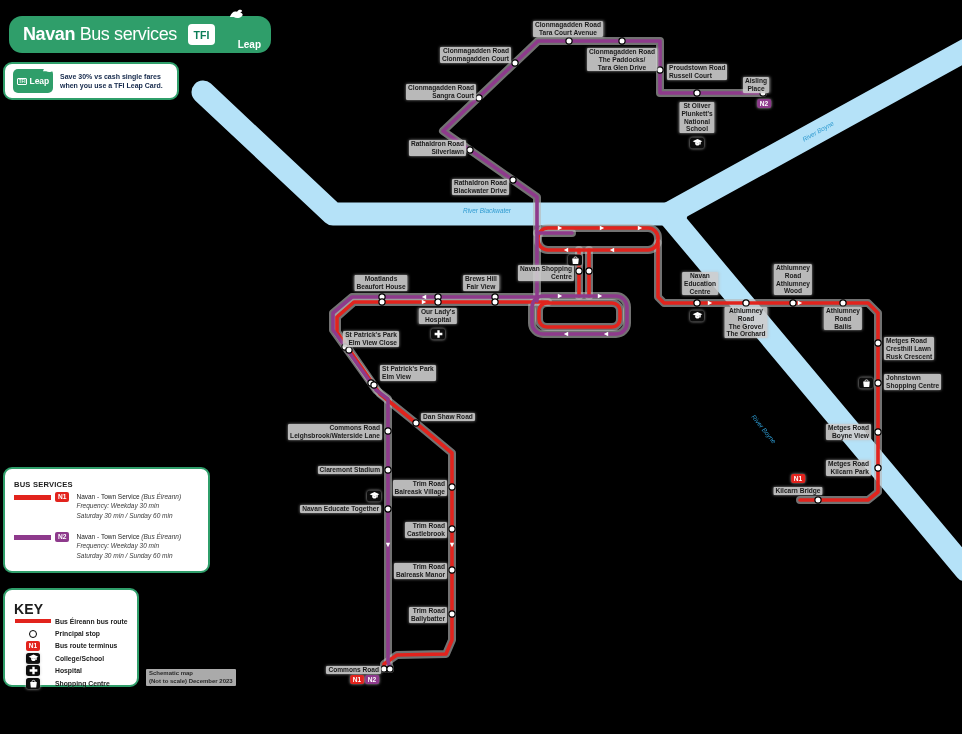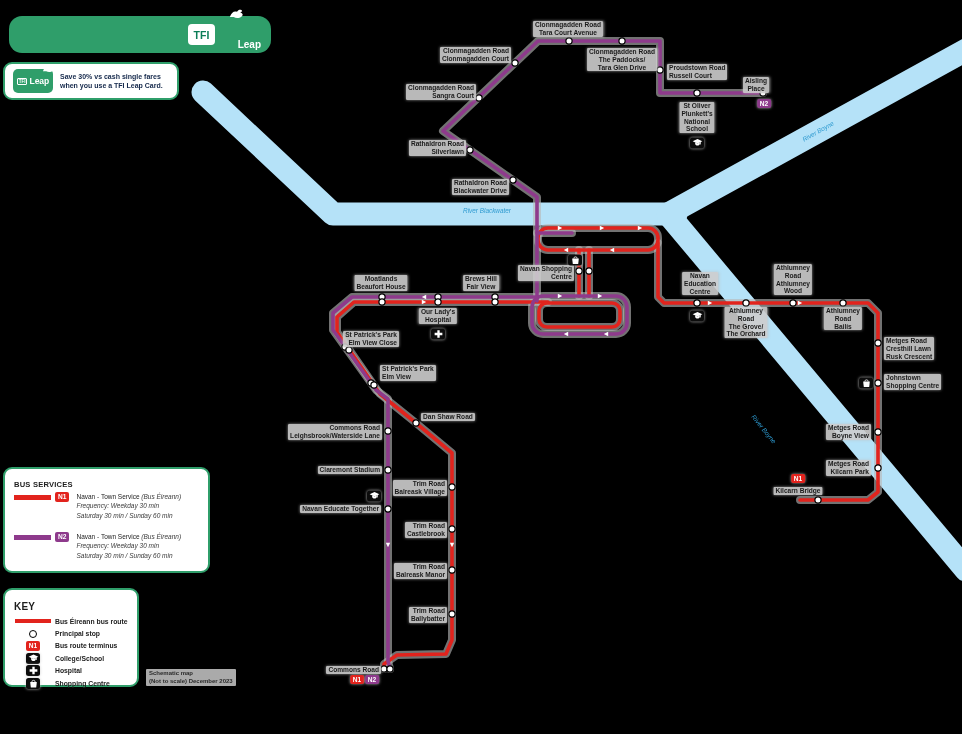--- a/index.html
+++ b/index.html
@@ -28,21 +28,21 @@
   .promo-logo{position:relative;width:40px;height:24px;background:var(--green);border-radius:5px;flex:none;
     display:flex;align-items:center;justify-content:center;gap:2px}
   .promo-logo svg{position:absolute;top:-7px;right:-4px}
   .pl-tfi{font-size:4.5px;color:#fff;border:0.5px solid #fff;border-radius:1px;padding:0 1px;font-weight:bold}
   .pl-leap{font-size:8.5px;color:#fff;font-weight:bold}
   .promo-text{margin-left:7px;font-size:7px;line-height:9px;font-weight:bold;color:#14284b}
   .panel{position:absolute;background:#fff;border:2px solid var(--green);border-radius:9px;box-sizing:border-box}
   .bs-panel{left:3px;top:467px;width:207px;height:106px}
   .key-panel{left:3px;top:588px;width:136px;height:99px}
   .panel-title{position:absolute;left:9px;top:11px;font-size:7.6px;font-weight:bold;color:#1d1d1d;letter-spacing:0.2px}
-  .key-title{font-size:10px}
+  .key-title{font-size:14px}
   .bs-row{position:absolute;left:9px;display:flex;align-items:flex-start}
   .bs-bar{width:37px;height:5px;margin-top:3px;flex:none}
   .bs-badge{margin-left:4px;color:#fff;font-weight:bold;font-size:6.6px;line-height:9.5px;padding:0 3px;
     border-radius:2px;flex:none}
   .bs-text{margin-left:7px;font-size:6.5px;line-height:9.3px;color:#222}
   .bs-text i{color:#3a3a3a}
   #key-rows{position:absolute;left:6px;top:25px;right:4px}
   .key-row{display:flex;align-items:center;height:12.4px}
   .key-sym{width:44px;display:flex;justify-content:center;flex:none}
   .key-line{width:36px;height:4.5px}
@@ -209,20 +209,21 @@
       </div>
       <div class="mapicon abs" style="left: 866px; top: 383px;">
         <svg viewBox="0 0 12 10" width="11" height="9">
           <path d="M2.3,3.4h7.4l-0.7,6H3z" fill="#fff"></path>
           <path d="M4.1,3.4a1.9,1.9 0 0 1 3.8,0" fill="none" stroke="#fff" stroke-width="0.9"></path>
         </svg>
       </div>
     </div>
 
   <div class="banner">
+    <span class="t"><b>Navan</b><span> Bus services</span></span>
     <span class="tfi-box"><span>TFI</span></span>
     <span class="leap">
       <svg width="20" height="13" viewBox="0 0 14 10">
           <path d="M1.5,8.5 C2.5,5 5,3.5 7,4.5 C8,2.5 10.5,2.5 11,4 L9.5,5 C11.5,5.5 12,7 10.5,8 C9,9.5 6,9.5 4.5,8.5 Z" fill="#fff"></path>
         </svg>
       <span>Leap</span>
     </span>
   </div>
 
   <div class="promo">

